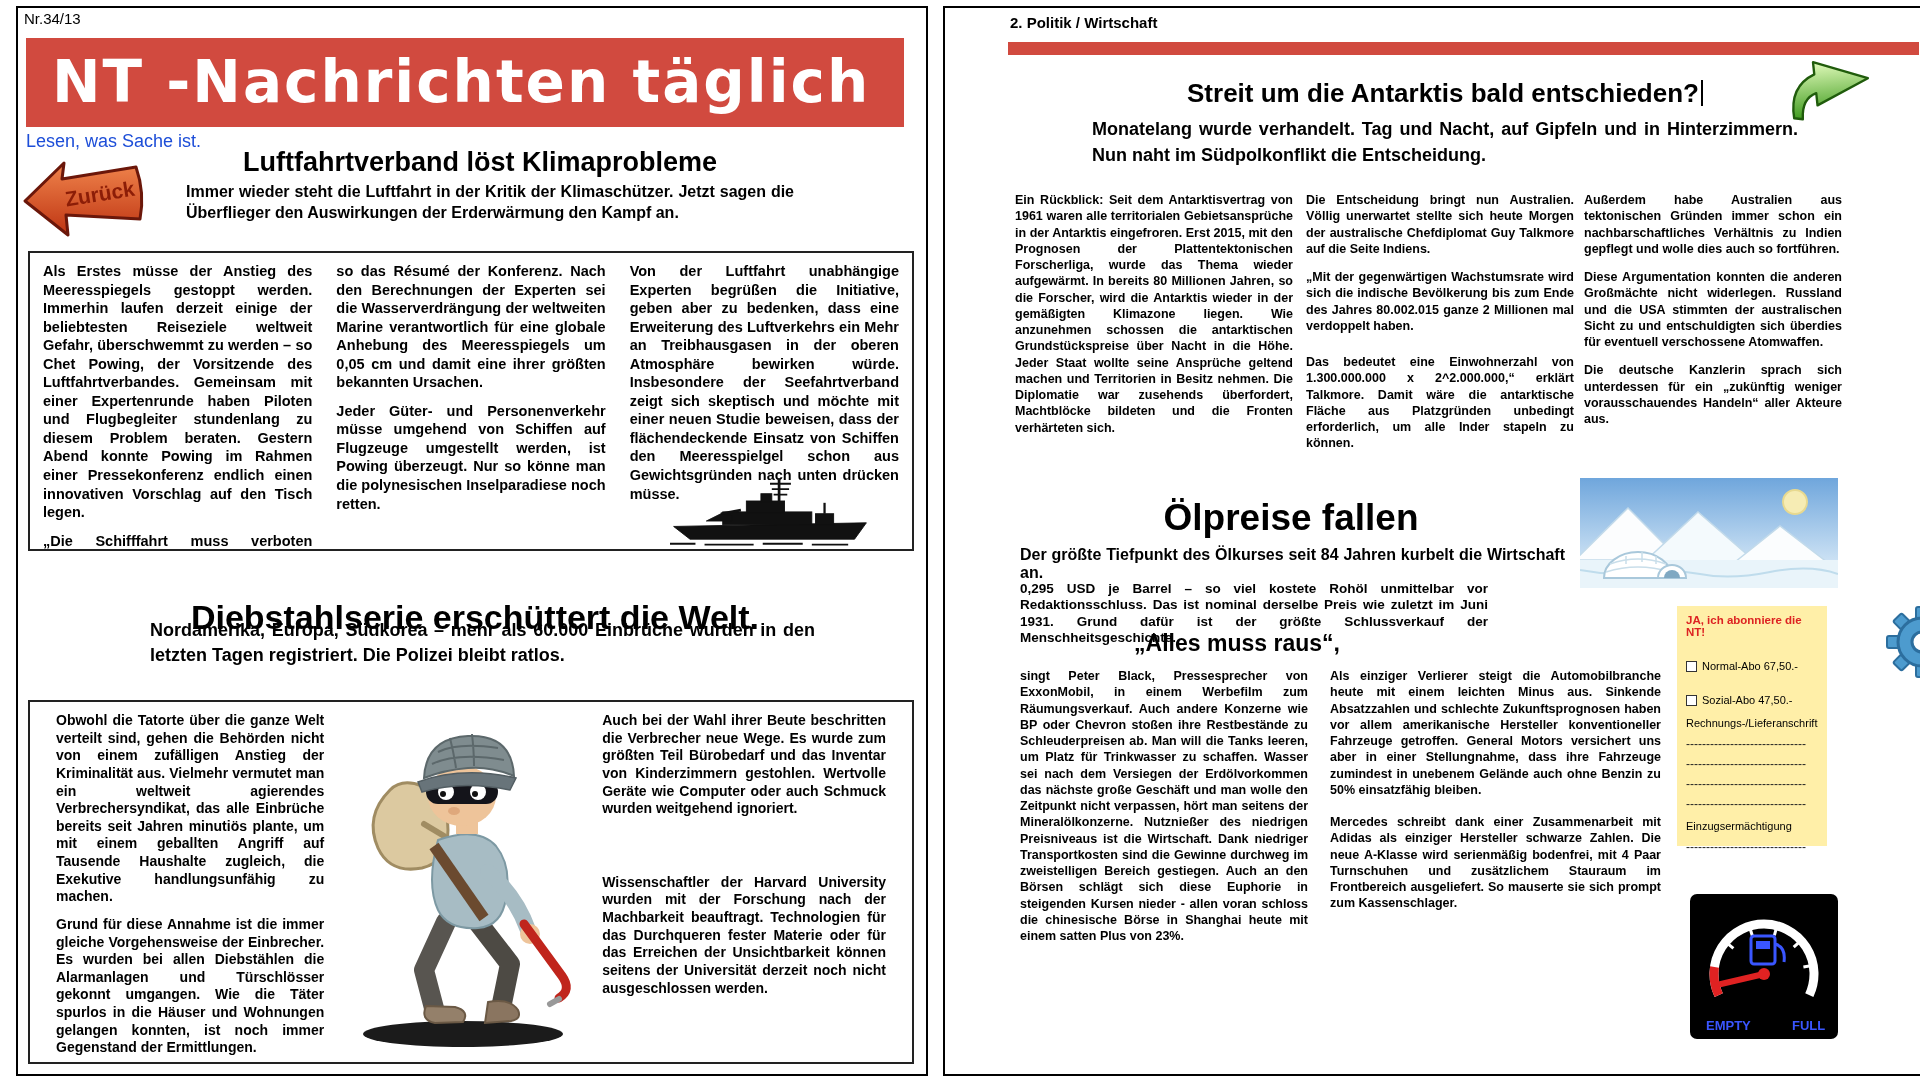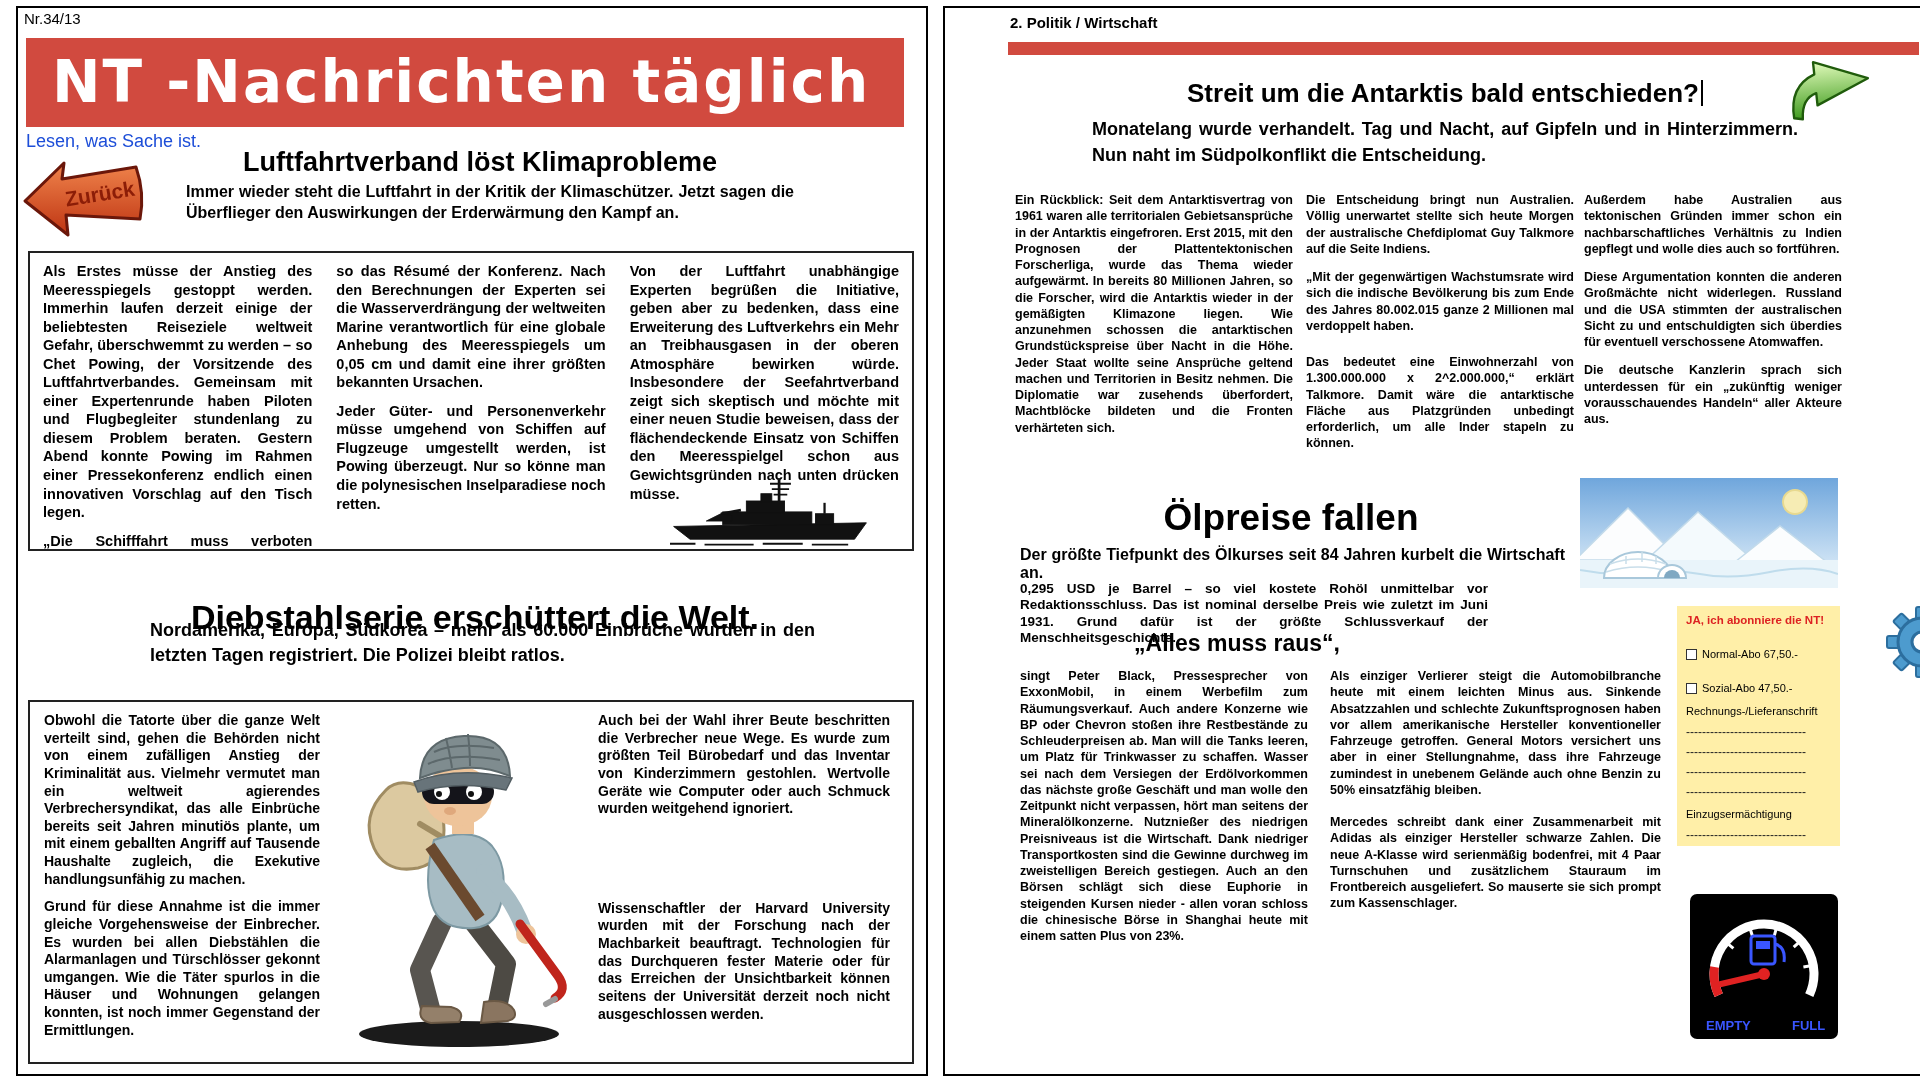--- a/index.html
+++ b/index.html
@@ -26,25 +26,25 @@
 
   .artbox{position:absolute;border:2px solid #222;display:flex;box-sizing:border-box;}
   #a1-box{left:28px;top:251px;width:886px;height:300px;padding:9px 13px;gap:24px;overflow:hidden;}
   .bodycol{font-weight:bold;font-size:14.5px;line-height:1.28;text-align:justify;text-align-last:left;}
   #a1-box .bodycol{flex:1;}
   .bodycol p{margin:0 0 10px 0;}
   #ship{position:absolute;right:42px;bottom:2px;width:200px;height:72px;}
 
   #a2-head{left:60px;top:598px;width:830px;font-size:34px;}
   #a2-lead{left:150px;top:618px;width:665px;font-size:18px;line-height:1.38;}
-  #a2-box{left:28px;top:700px;width:886px;height:364px;padding:10px 14px;gap:14px;overflow:hidden;}
+  #a2-box{left:28px;top:700px;width:886px;height:364px;padding:10px 26px;gap:14px;overflow:hidden;}
   #a2-box .bodycol{font-size:14px;line-height:1.26;}
   #a2c1{width:276px;}
   #a2c2{width:292px;}
-  #a2-box .gap-par{margin-top:82px;}
+  #a2-box .gap-par{margin-top:56px;}
   #thief{width:250px;height:340px;flex:0 0 250px;}
 
   
   #section-label{left:1010px;top:14px;font-size:15px;font-weight:bold;}
   #red-bar{left:1008px;top:42px;width:911px;height:13px;background:#D14A3F;}
   #fwd-arrow{left:1783px;top:54px;width:92px;height:68px;transform:rotate(-6deg);cursor:pointer;}
   #ant-head{left:1090px;top:78px;width:710px;font-size:26px;}
   .caret{display:inline-block;width:2px;height:26px;background:#000;margin-left:2px;vertical-align:-4px;}
   #ant-lead{left:1092px;top:116px;width:706px;font-size:18px;line-height:1.45;}
 
@@ -61,21 +61,21 @@
   #oil-head{left:1015px;top:497px;width:552px;font-size:37px;}
   #oil-lead{left:1020px;top:546px;width:545px;font-size:16px;line-height:1.15;}
   #oil-intro{left:1020px;top:581px;width:468px;font-weight:bold;font-size:13.5px;line-height:1.22;
     text-align:justify;text-align-last:left;}
   #oil-subhead{left:972px;top:630px;width:530px;font-size:23px;}
   #oil-c1{left:1020px;top:668px;width:288px;height:396px;}
   #oil-c2{left:1330px;top:668px;width:331px;height:396px;}
   #oil-c2 .gap-par{margin-top:16px;}
 
   
-  #subbox{left:1677px;top:606px;width:163px;height:240px;background:#FFEFA8;
+  #subbox{left:1677px;top:606px;width:150px;height:240px;background:#FFEFA8;
     padding:8px 9px;box-sizing:border-box;}
   #sub-title{color:#DD2222;font-size:11.5px;font-weight:bold;}
   .sub-row{display:flex;align-items:center;gap:5px;margin-top:22px;font-size:11px;}
   .cb{width:9px;height:9px;border:1.5px solid #333;background:#fff;flex:0 0 9px;cursor:pointer;}
   .sub-label{font-size:11px;margin-top:11px;}
   .dash-line{font-size:12px;color:#222;margin-top:10px;line-height:10px;white-space:nowrap;overflow:hidden;}
 
   
   #gauge{left:1690px;top:894px;width:148px;height:145px;background:#000;border-radius:7px;}
 

